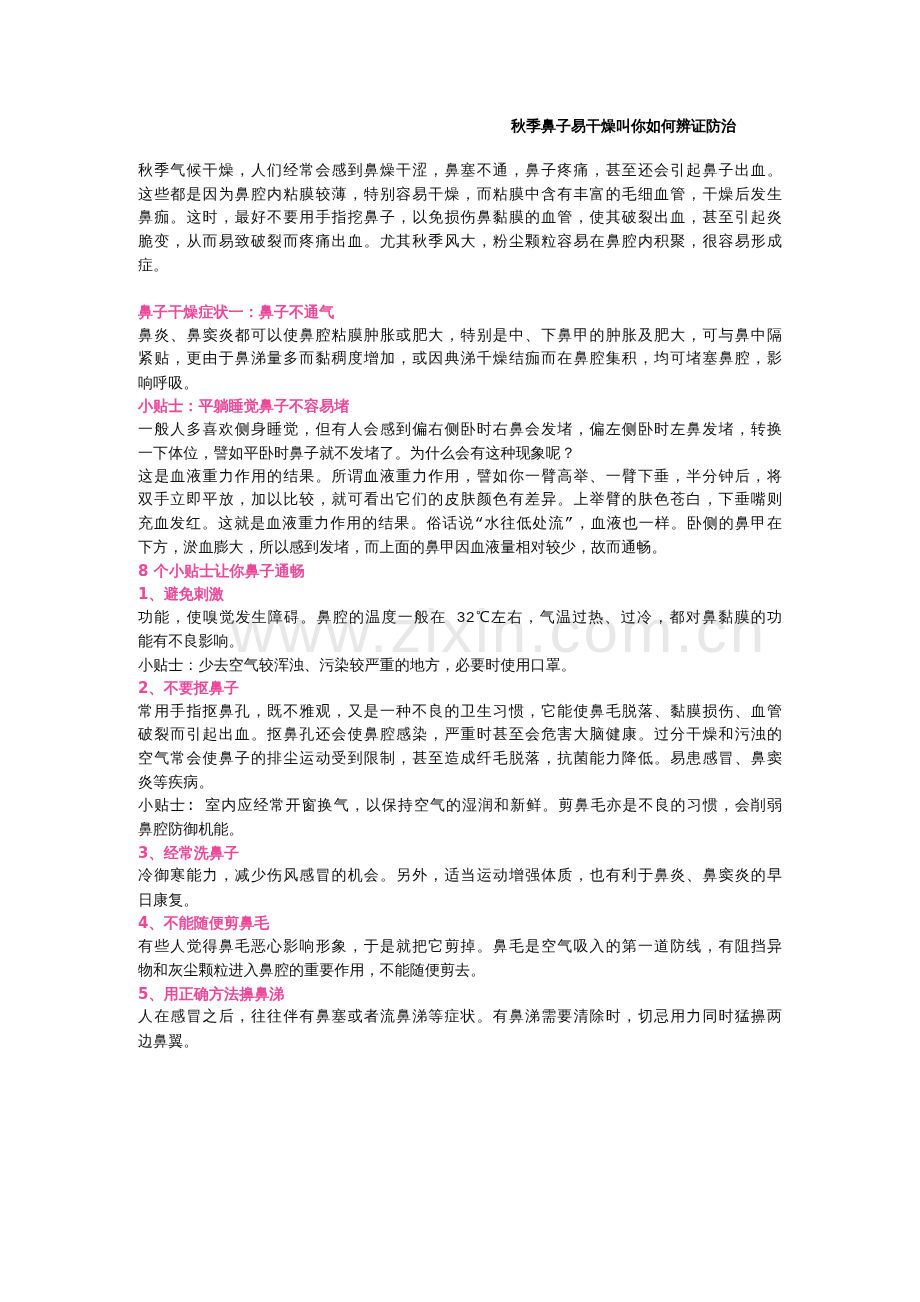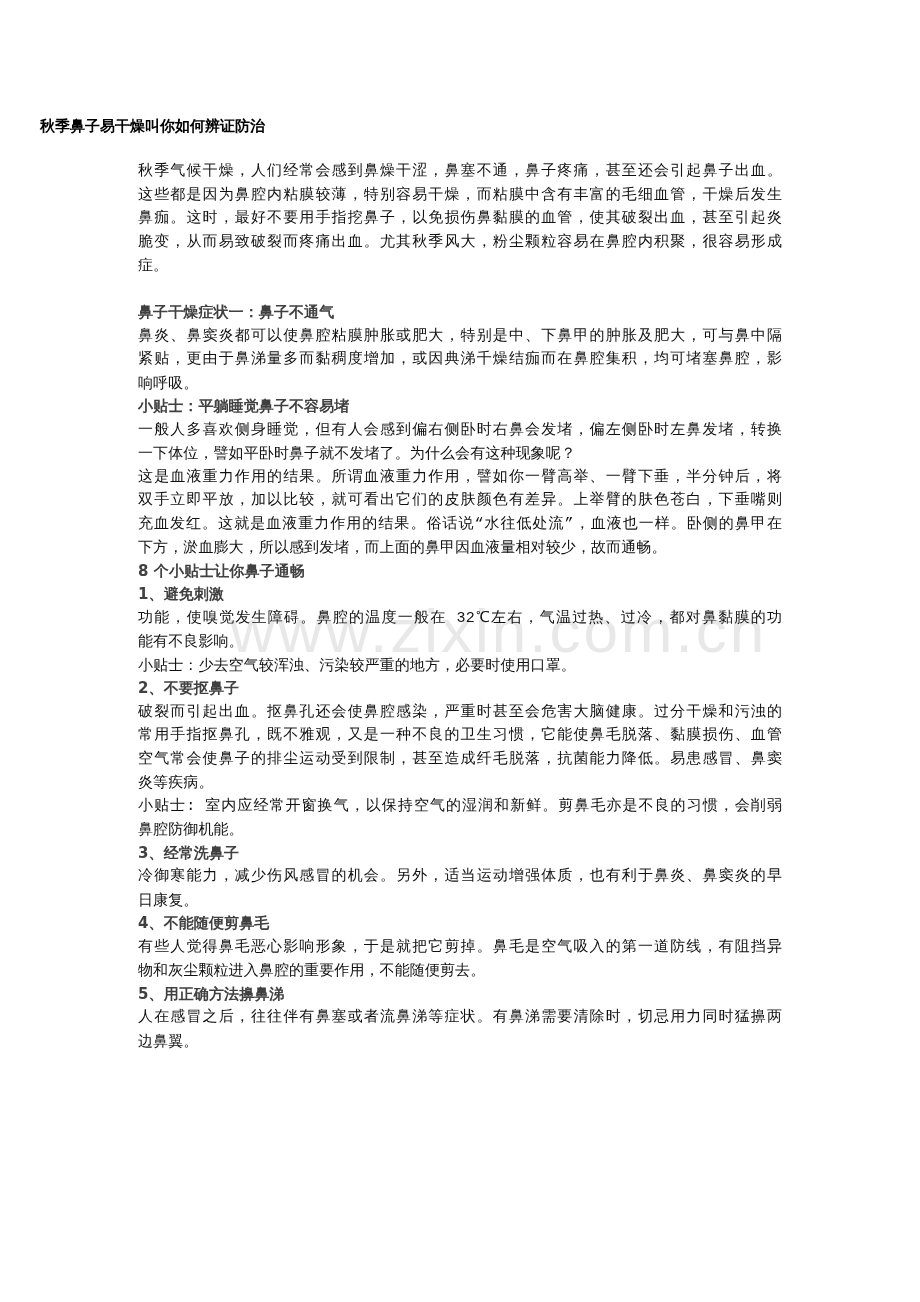--- a/index.html
+++ b/index.html
@@ -1,32 +1,32 @@
 <!DOCTYPE html>
 <html><head>
 <meta charset="utf-8">
 <style>
   html, body { margin: 0; padding: 0; background: #ffffff; }
   body { width: 920px; height: 1302px; position: relative; overflow: hidden; }
   .page {
     position: absolute; left: 0; top: 0; width: 920px; height: 1302px; background: #fff;
   }
   .title {
-    position: absolute; left: 0; width: 736px; top: 117px; text-align: left;
+    position: absolute; left: 0; width: 736px; top: 117px; text-align: right;
     font-family: "DejaVu Sans", "Liberation Sans", sans-serif;
-    font-weight: bold; font-size: 15px; color: #000; line-height: 18px; padding-left: 40px;
+    font-weight: bold; font-size: 15px; color: #000; line-height: 18px;
   }
   .body {
     position: absolute; left: 138px; top: 160px; width: 650px;
     font-family: "DejaVu Serif", "Liberation Serif", serif;
     font-size: 15px; color: #111; line-height: 23.5px;
   }
   .line { white-space: nowrap; height: 23.5px; letter-spacing: 0.1px; }
   .line.justify { text-align: justify; text-align-last: justify; width: 644px; font-family: Liberation Mono, monospace; }
-  .heading { font-family: "DejaVu Sans", "Liberation Sans", sans-serif; font-weight: bold; color: #404040; }
+  .heading { font-family: "DejaVu Sans", "Liberation Sans", sans-serif; font-weight: bold; color: #ec4899; }
   .blank { height: 23.5px; }
   .watermark {
     position: absolute; left: 230px; top: 596px; width: 470px; height: 70px;
     font-family: "Liberation Sans", "DejaVu Sans", sans-serif;
     font-size: 62px; line-height: 70px; color: #e8e8e8; letter-spacing: 3px;
     pointer-events: none; z-index: 0; white-space: nowrap;
   }
   .body, .title { z-index: 1; }
 </style>
 </head>
@@ -65,22 +65,22 @@
       <div class="line heading">1、避免刺激</div>
       <div class="paragraph">
         <div class="line justify">功能，使嗅觉发生障碍。鼻腔的温度一般在 32℃左右，气温过热、过冷，都对鼻黏膜的功</div>
         <div class="line">能有不良影响。</div>
       </div>
       <div class="paragraph">
         <div class="line">小贴士：少去空气较浑浊、污染较严重的地方，必要时使用口罩。</div>
       </div>
       <div class="line heading">2、不要抠鼻子</div>
       <div class="paragraph">
+        <div class="line justify">常用手指抠鼻孔，既不雅观，又是一种不良的卫生习惯，它能使鼻毛脱落、黏膜损伤、血管</div>
         <div class="line justify">破裂而引起出血。抠鼻孔还会使鼻腔感染，严重时甚至会危害大脑健康。过分干燥和污浊的</div>
-        <div class="line justify">常用手指抠鼻孔，既不雅观，又是一种不良的卫生习惯，它能使鼻毛脱落、黏膜损伤、血管</div>
         <div class="line justify">空气常会使鼻子的排尘运动受到限制，甚至造成纤毛脱落，抗菌能力降低。易患感冒、鼻窦</div>
         <div class="line">炎等疾病。</div>
       </div>
       <div class="paragraph">
         <div class="line justify">小贴士: 室内应经常开窗换气，以保持空气的湿润和新鲜。剪鼻毛亦是不良的习惯，会削弱</div>
         <div class="line">鼻腔防御机能。</div>
       </div>
       <div class="line heading">3、经常洗鼻子</div>
       <div class="paragraph">
         <div class="line justify">冷御寒能力，减少伤风感冒的机会。另外，适当运动增强体质，也有利于鼻炎、鼻窦炎的早</div>

